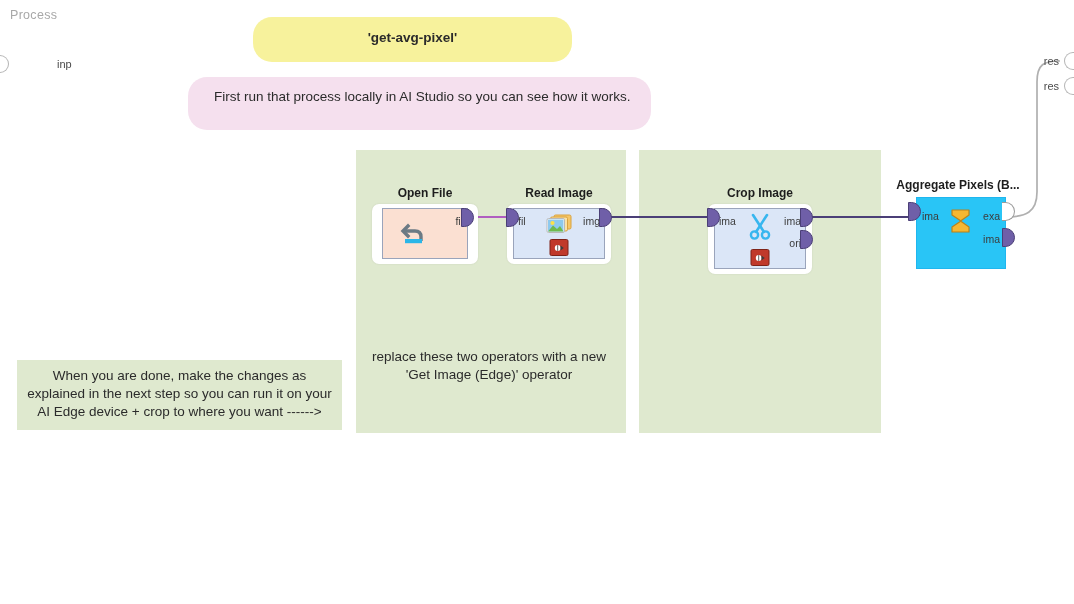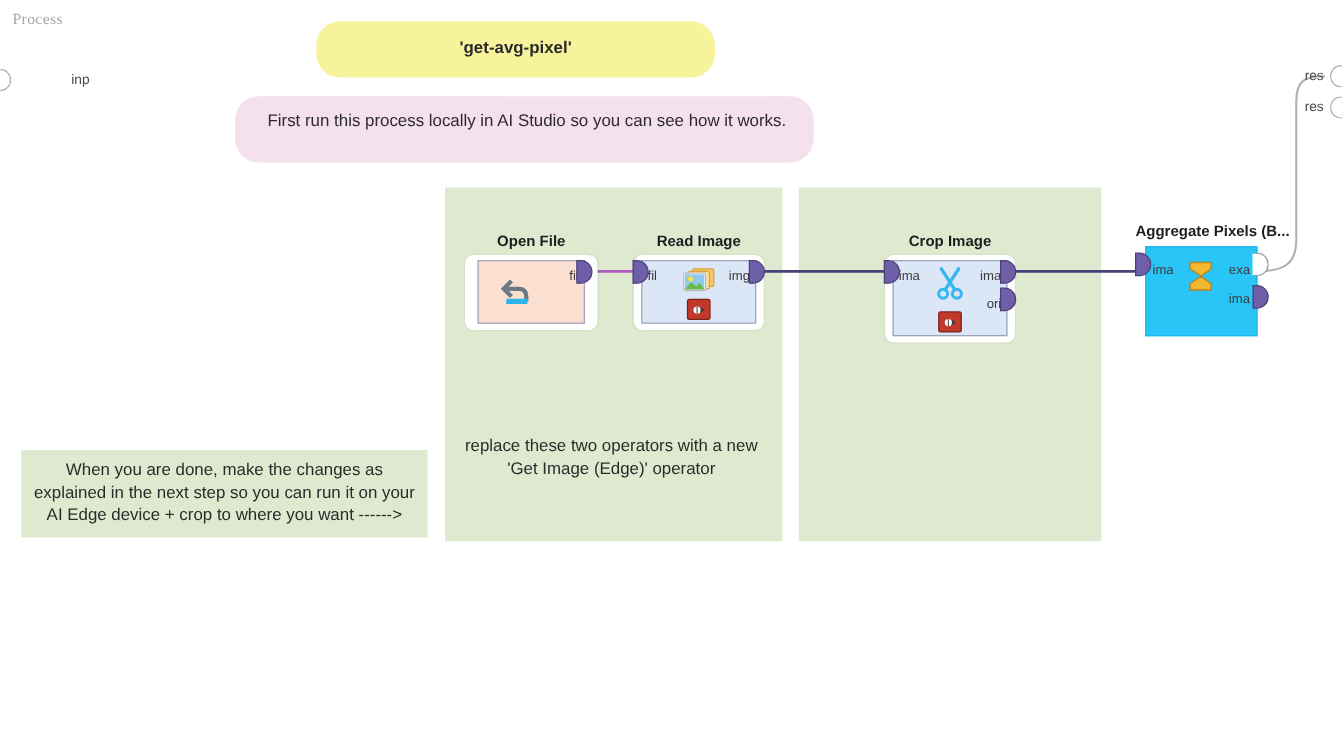--- a/index.html
+++ b/index.html
@@ -24,21 +24,20 @@
   }
 
   
   .process-label {
     position: absolute;
     left: 10px;
     top: 8px;
     font-size: 12.5px;
     color: #a8a8a8;
     letter-spacing: .3px;
-    font-family: Liberation Serif, serif;
   }
 
   
   .outer-port-left {
     position: absolute;
     left: 0px;
     top: 55px;
     display: flex;
     align-items: center;
     gap: 4px;
@@ -334,21 +333,21 @@
           <path d="M7 2.6 L10.3 5 L7 7.4 Z" fill="#3d3d3d"></path>
         </svg>
       </span>
     </div>
     <div class="nub-in" style="left:-1px; top:3px;"></div>
     <div class="nub-out" style="left:92px; top:3px;"></div>
     <div class="nub-out" style="left:92px; top:25px;"></div>
   </div>
 
   <div class="op" id="op-aggregate-pixels" style="left:916px; top:197px;">
-    <div class="op-title" style="left:54px;">Aggregate Pixels (B...</div>
+    <div class="op-title" style="left:42px;">Aggregate Pixels (B...</div>
     <div class="op-body sel" style="left:0px; top:0px; width:90px; height:72px; background:#29c5f6;">
       <span class="port-lbl" style="left:5px; top:12px;">ima</span>
       <span class="port-lbl" style="right:5px; top:12px;">exa</span>
       <span class="port-lbl" style="right:5px; top:35px;">ima</span>
       <span class="op-icon" style="top:9px;">
         <svg width="26" height="28" viewBox="0 0 26 28">
           <path d="M4 3 L21 3 L21 8 L12.5 14 L21 20 L21 25 L4 25 L4 20 L13 14 L4 8 Z" fill="#f5b731" stroke="#b9821a" stroke-width="1.2" stroke-linejoin="round"></path>
         </svg>
       </span>
     </div>
@@ -365,17 +364,17 @@
   <div class="outer-port-right" id="res-port-0">
     <span class="plabel">res</span>
     <span class="nub"></span>
   </div>
   <div class="outer-port-right" id="res-port-1">
     <span class="plabel">res</span>
     <span class="nub"></span>
   </div>
 
   <div class="note title-note">'get-avg-pixel'</div>
-  <div class="note pink-note">First run this process locally in AI Studio so you can see how it works.</div>
+  <div class="note pink-note">First run that process locally in AI Studio so you can see how it works.</div>
   <div class="group-note" id="note-left-green">When you are done, make the changes as explained in the next step so you can run it on your AI Edge device + crop to where you want ------&gt;</div>
   <div class="group-note" id="note-replace">replace these two operators with a new 'Get Image (Edge)' operator</div>
 
 </div>
 
 </body></html>

